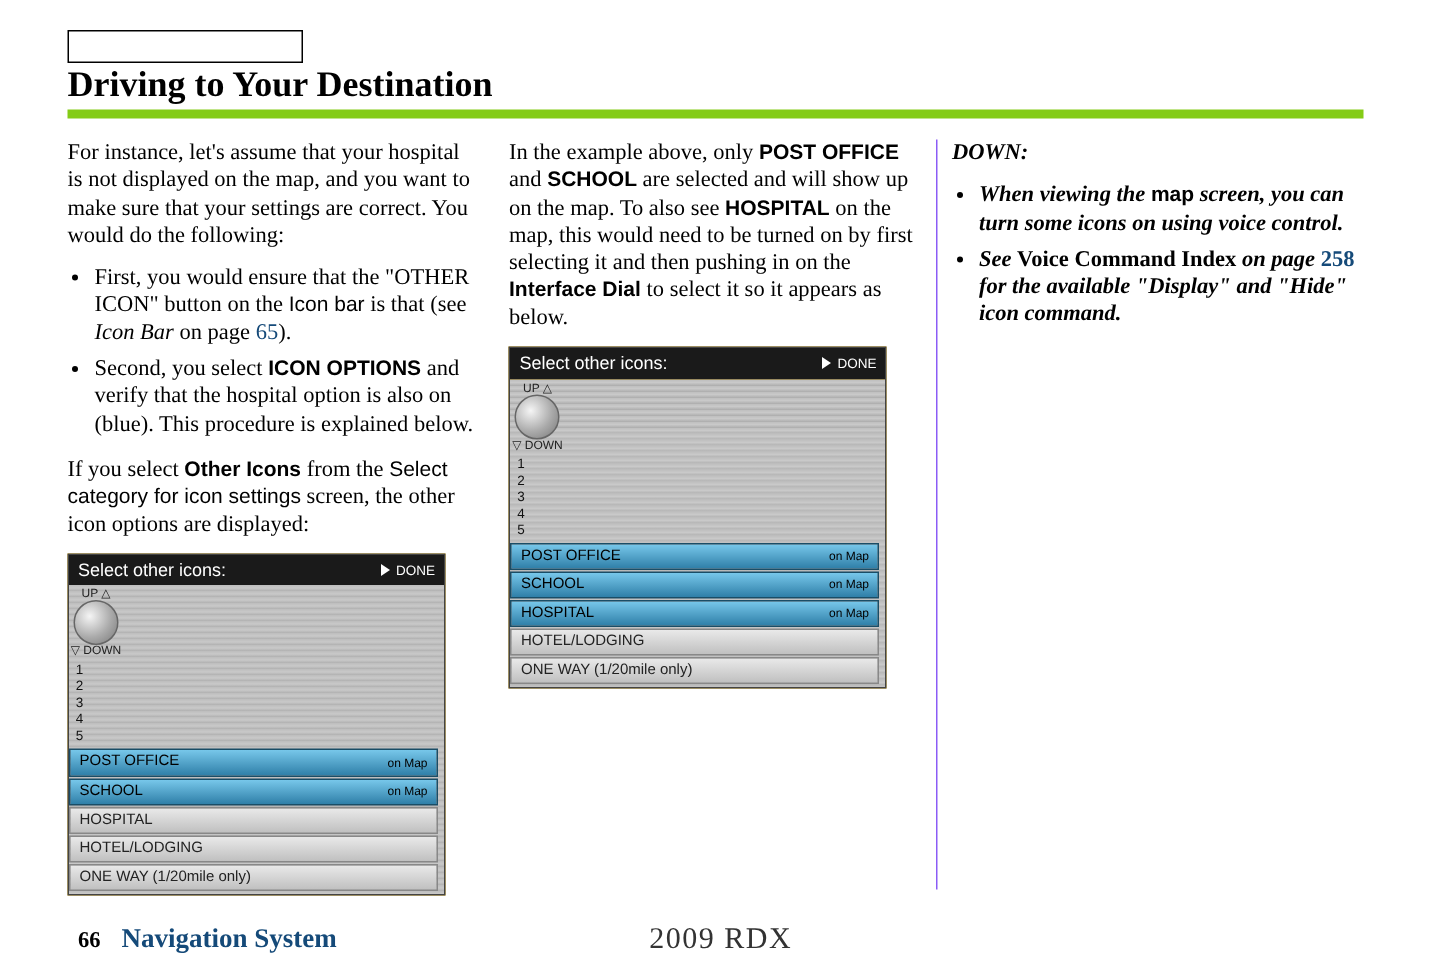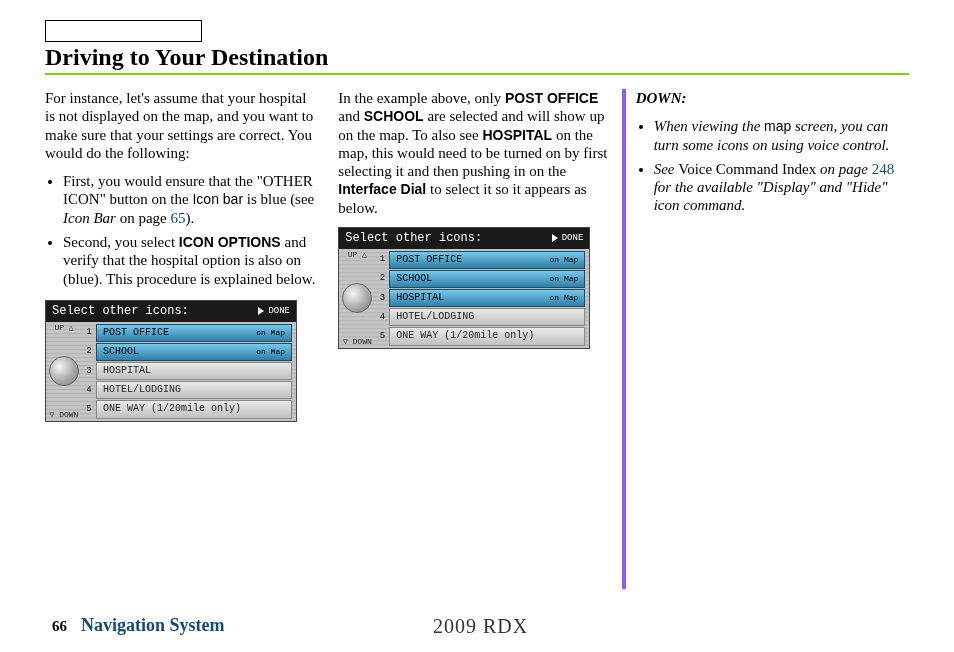--- a/index.html
+++ b/index.html
@@ -21,58 +21,58 @@
   }
   .small-box {
     width: 155px;
     height: 20px;
     border: 1.5px solid #000;
     margin-bottom: 2px;
   }
   .title {
     font-size: 24px;
     font-weight: bold;
-    border-bottom: 2px solid #84cc16;
+    border-bottom: 6px solid #84cc16;
     padding-bottom: 2px;
     margin-bottom: 14px;
   }
   .columns {
     display: flex;
     gap: 0;
     height: 500px;
   }
   .col {
     flex: 1;
     padding: 0 10px;
     font-size: 15px;
     line-height: 1.22;
     box-sizing: border-box;
   }
   .col:nth-child(2) {
-    border-right: 4px solid #8b5cf6;
+    border-right: 1px solid #8b5cf6;
   }
   .col:first-child { padding-left: 0; }
   .col:last-child { padding-right: 0; }
   ul {
     margin: 8px 0 12px 0;
     padding-left: 18px;
   }
   li { margin-bottom: 6px; }
   .sans { font-family: Arial, Helvetica, sans-serif; font-size: 14px; }
   .bold { font-weight: bold; }
   .ital { font-style: italic; }
   .link { color: #154a79; }
   p { margin: 0 0 10px 0; }
 
   
   .screen {
     width: 250px;
     border: 1px solid #444;
     background: #eab308;
-    font-family: Liberation Mono, monospace;
+    font-family: Liberation Sans, sans-serif;
     margin: 6px 0 12px 0;
   }
   .screen-title {
     background: #1a1a1a;
     color: #fff;
     font-size: 12px;
     padding: 3px 6px;
     display: flex;
     justify-content: space-between;
     align-items: center;
@@ -86,20 +86,21 @@
   .done::before {
     content: "";
     width: 0; height: 0;
     border-top: 4px solid transparent;
     border-bottom: 4px solid transparent;
     border-left: 6px solid #fff;
   }
   .screen-body {
     display: flex;
     background: repeating-linear-gradient(180deg, #bdbdbd, #c9c9c9 2px, #b0b0b0 4px);
+    flex-direction: column;
   }
   .dial-col {
     width: 36px;
     display: flex;
     flex-direction: column;
     align-items: center;
     justify-content: space-between;
     padding: 2px 0;
   }
   .dial-arrow-up, .dial-arrow-down {
@@ -176,26 +177,29 @@
 <div class="page">
   <div class="small-box"></div>
   <div class="title">Driving to Your Destination</div>
 
   <div class="columns">
 
     <div class="col">
       <p>For instance, let's assume that your hospital is not displayed on the map, and you want to make sure that your settings are correct. You would do the following:</p>
       <ul>
         <li>
-          <span>First, you would ensure that the "OTHER ICON" button on the </span><span class="sans">Icon bar</span><span> is blue (see </span><span class="ital">Icon Bar</span><span> on page </span><span class="link">65</span><span>).</span>
+          <span>First, you would ensure that the "OTHER ICON" button on the </span><span class="sans">Icon bar</span><span> is that (see </span><span class="ital">Icon Bar</span><span> on page </span><span class="link">65</span><span>).</span>
         </li>
         <li>
           <span>Second, you select </span><span class="sans bold">ICON OPTIONS</span><span> and verify that the hospital option is also on (blue). This procedure is explained below.</span>
         </li>
       </ul>
+      <p>
+        <span>If you select </span><span class="sans bold">Other Icons</span><span> from the </span><span class="sans">Select category for icon settings</span><span> screen, the other icon options are displayed:</span>
+      </p>
 
       <div class="screen">
         <div class="screen-title">
           <span>Select other icons:</span>
           <span class="done">DONE</span>
         </div>
         <div class="screen-body">
           <div class="dial-col">
             <div class="dial-arrow-up">UP
 △</div>
@@ -283,26 +287,26 @@
                 <span class="tag"></span>
               </div>
           </div>
         </div>
       </div>
 
     </div>
 
     <div class="col">
       <p class="ital bold">DOWN:</p>
-      <ul style="margin-top:0;">
+      <ul style="margin-top:0;font-weight:bold;">
         <li class="ital">
           <span>When viewing the </span><span class="sans" style="font-style:normal">map</span><span> screen, you can turn some icons on using voice control.</span>
         </li>
         <li class="ital">
-          <span>See </span><span style="font-style:normal">Voice Command Index</span><span> on page </span><span class="link" style="font-style:normal">248</span><span> for the available "Display" and "Hide" icon command.</span>
+          <span>See </span><span style="font-style:normal">Voice Command Index</span><span> on page </span><span class="link" style="font-style:normal">258</span><span> for the available "Display" and "Hide" icon command.</span>
         </li>
       </ul>
     </div>
 
   </div>
 
   <div class="footer">
     <span class="page-num">66</span>
     <span class="sys-label">Navigation System</span>
     <span class="model">2009 RDX</span>

